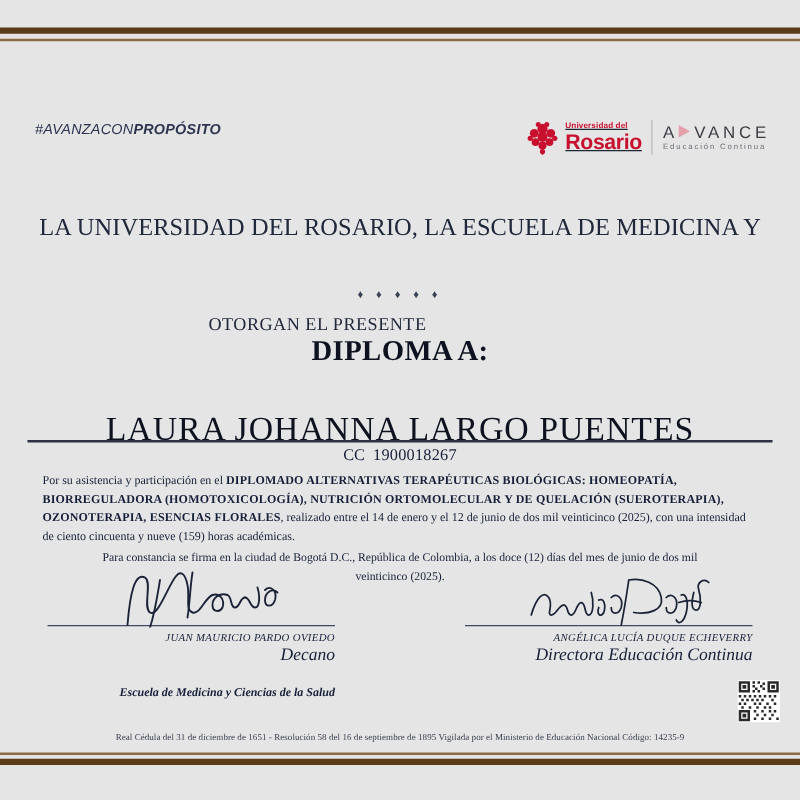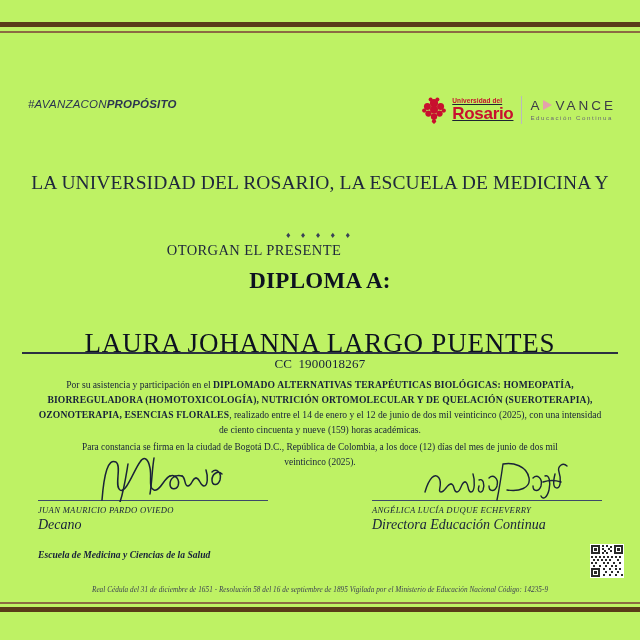--- a/index.html
+++ b/index.html
@@ -12,21 +12,21 @@
     background: #ffffff;
     font-family: "Liberation Serif", serif;
     color: #1d2433;
     overflow: hidden;
     position: relative;
   }
   .certificate {
     position: relative;
     width: 640px;
     height: 640px;
-    background: #bef264;
+    background: #e5e5e5;
     box-sizing: border-box;
   }
 
   
   .border-top, .border-bottom {
     position: absolute;
     left: 0;
     width: 640px;
     height: 14px;
   }
@@ -162,21 +162,21 @@
     left: 0;
     width: 640px;
     text-align: center;
     font-size: 9px;
     letter-spacing: 4px;
     color: #3a4256;
   }
 
   .otorgan {
     position: absolute;
-    top: 242px;
+    top: 252px;
     left: 0;
     width: 508px;
     text-align: center;
     font-size: 14.5px;
     letter-spacing: 0.4px;
     color: #20283c;
   }
 
   .diploma-a {
     position: absolute;
@@ -220,21 +220,20 @@
     color: #16203a;
   }
   .cc-line .num { letter-spacing: 0.2px; }
 
   
   .body-para {
     position: absolute;
     top: 377px;
     left: 34px;
     width: 572px;
-    text-align: center;
     font-size: 9.6px;
     line-height: 1.58;
     color: #16203a;
   }
   .body-para .strong { font-weight: bold; letter-spacing: 0.15px; }
 
   .constancia {
     position: absolute;
     top: 440px;
     left: 80px;
@@ -243,21 +242,21 @@
     font-size: 9.4px;
     line-height: 1.62;
     color: #16203a;
   }
 
   
   .sig-block {
     position: absolute;
     top: 462px;
     width: 230px;
-    text-align: left;
+    text-align: right;
   }
   .sig-left { left: 38px; }
   .sig-right { left: 372px; }
 
   .sig-scribble {
     height: 38px;
     position: relative;
   }
   .sig-scribble svg {
     position: absolute;
@@ -303,21 +302,20 @@
   .qr svg { display: block; }
 
   
   .footer {
     position: absolute;
     bottom: 46px;
     left: 0;
     width: 640px;
     text-align: center;
     font-size: 7.2px;
-    font-style: italic;
     color: #3a3f52;
     letter-spacing: 0.05px;
   }
 </style>
 </head>
 <body>
 
 <div class="certificate">
 
   <div class="border-top">

